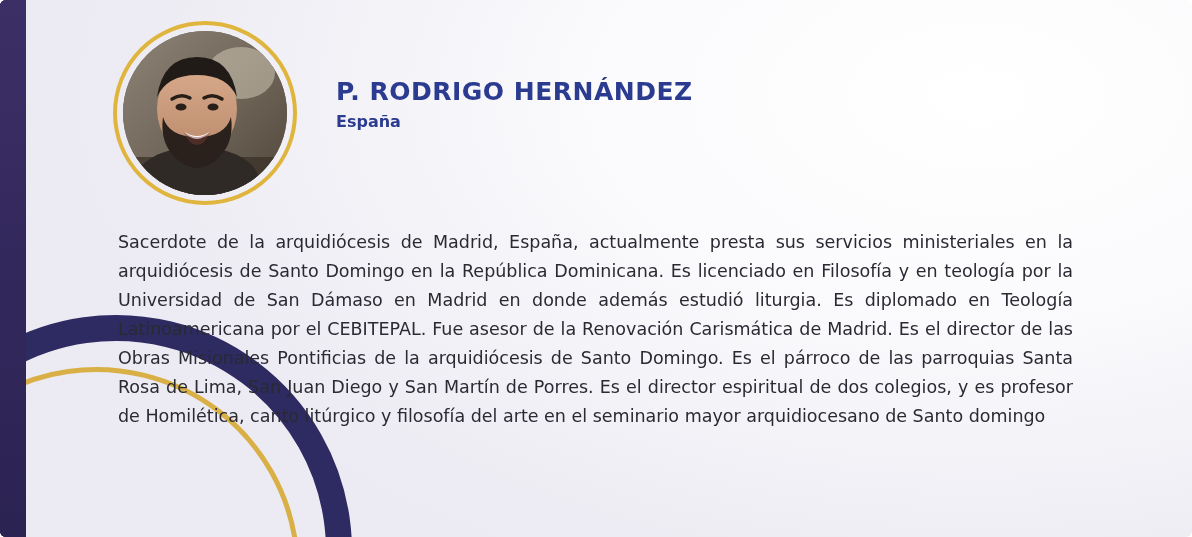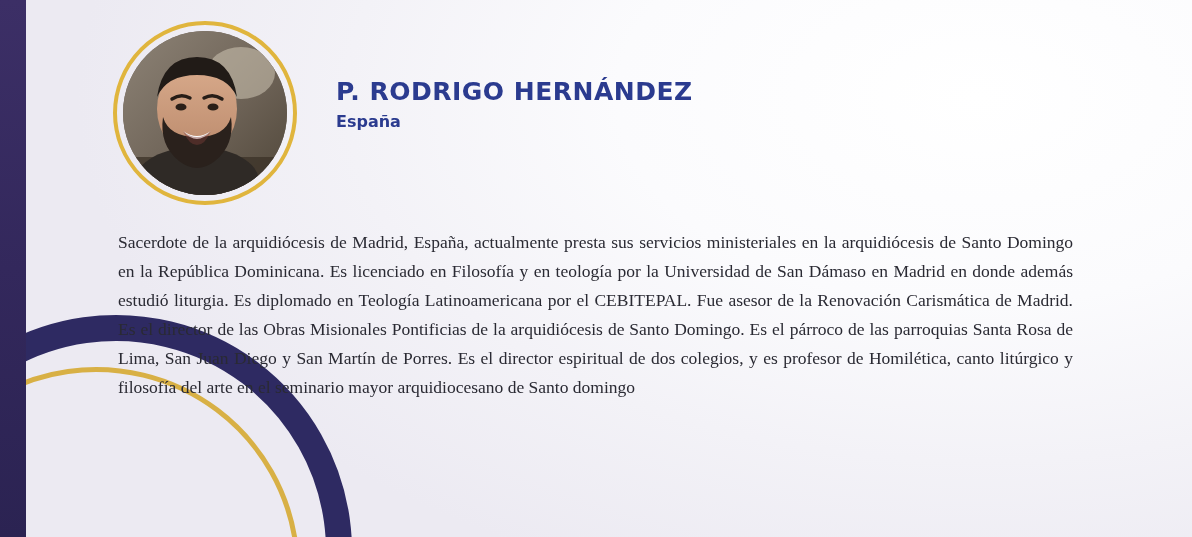--- a/index.html
+++ b/index.html
@@ -15,20 +15,21 @@
   }
 
   .slide {
     position: relative;
     width: 1192px;
     height: 537px;
     background:
       radial-gradient(ellipse 900px 520px at 82% 18%, #ffffff 0%, #fbfbfd 40%, #f3f2f7 70%, #eceaf2 100%),
       linear-gradient(125deg, #e9e7f0 0%, #f5f4f8 45%, #ffffff 100%);
     overflow: hidden;
+    border-radius: 6px;
   }
 
   
   .edge-band {
     position: absolute;
     left: 0;
     top: 0;
     width: 26px;
     height: 537px;
     background: linear-gradient(180deg, #3c2f66 0%, #33285c 50%, #2b2352 100%);
@@ -135,21 +136,20 @@
     width: 955px;
     font-family: "DejaVu Sans", sans-serif;
     font-size: 17.5px;
     line-height: 29px;
     color: #2a2a33;
     text-align: justify;
     text-justify: inter-word;
   }
   .bio p {
     margin: 0;
-    font-family: Liberation Serif, serif;
   }
 </style>
 </head>
 <body>
 
 <div class="slide">
 
   <div class="edge-band">
     <div class="edge-band-inner"></div>
   </div>

